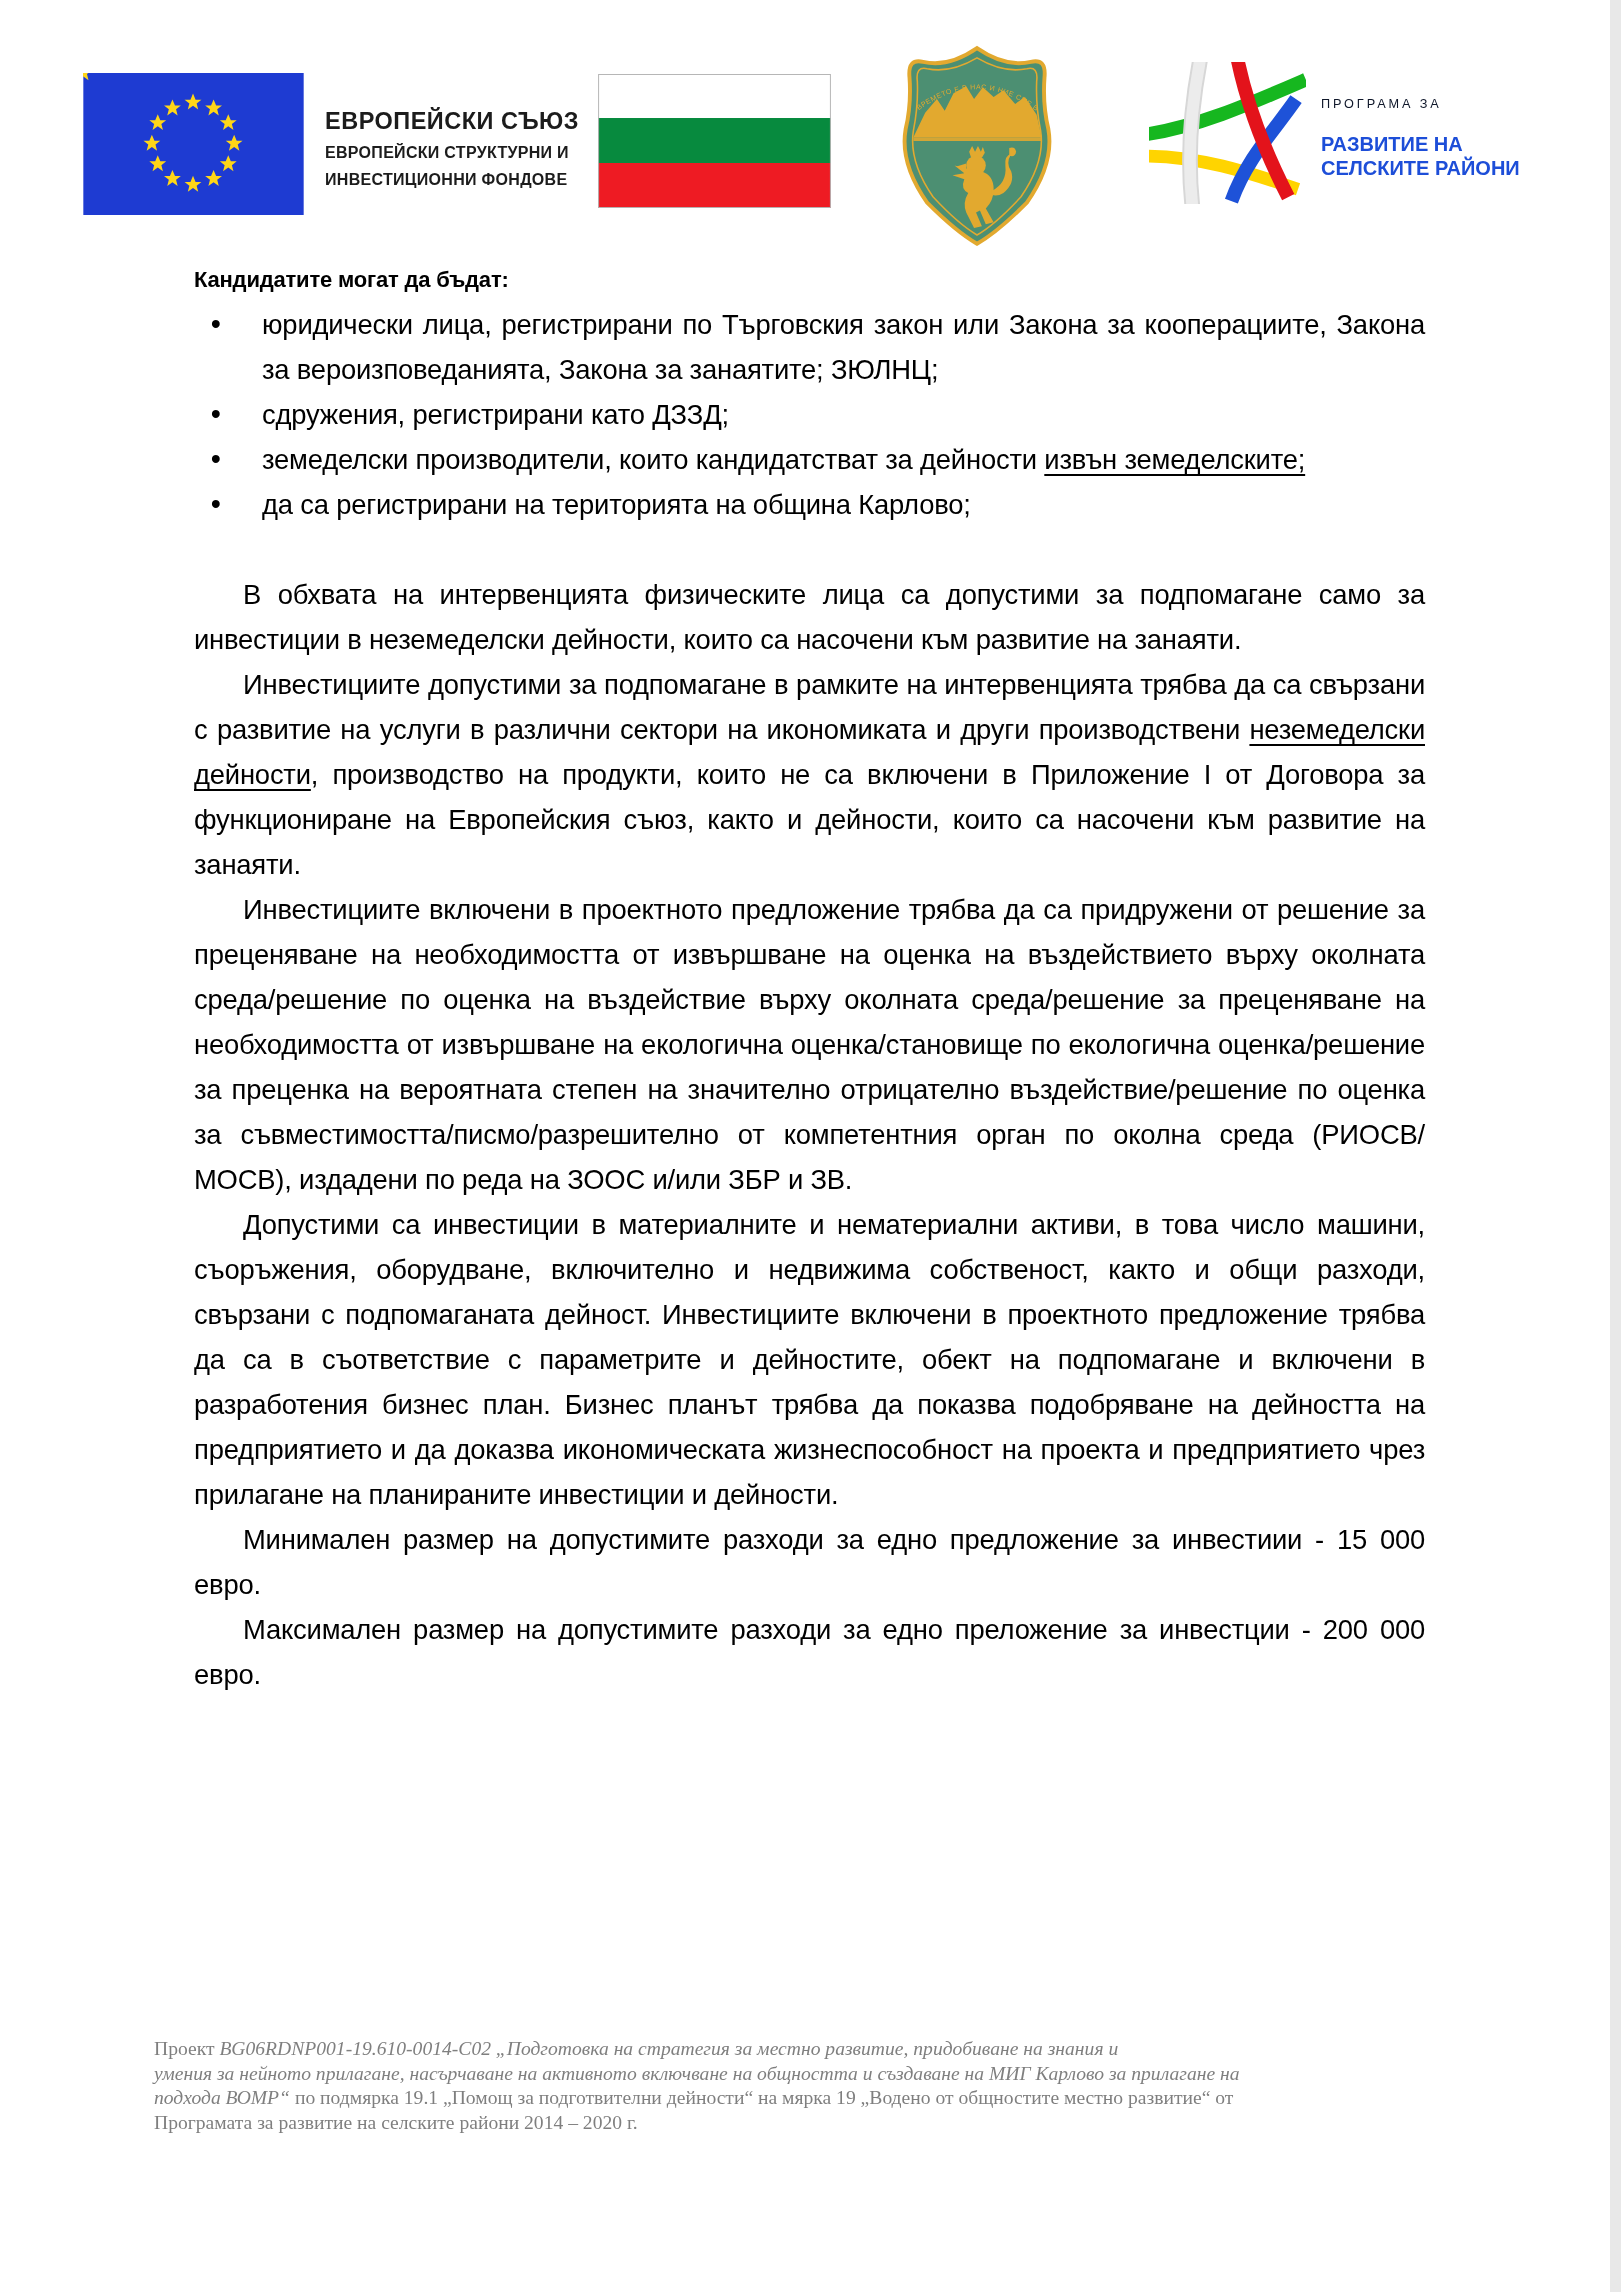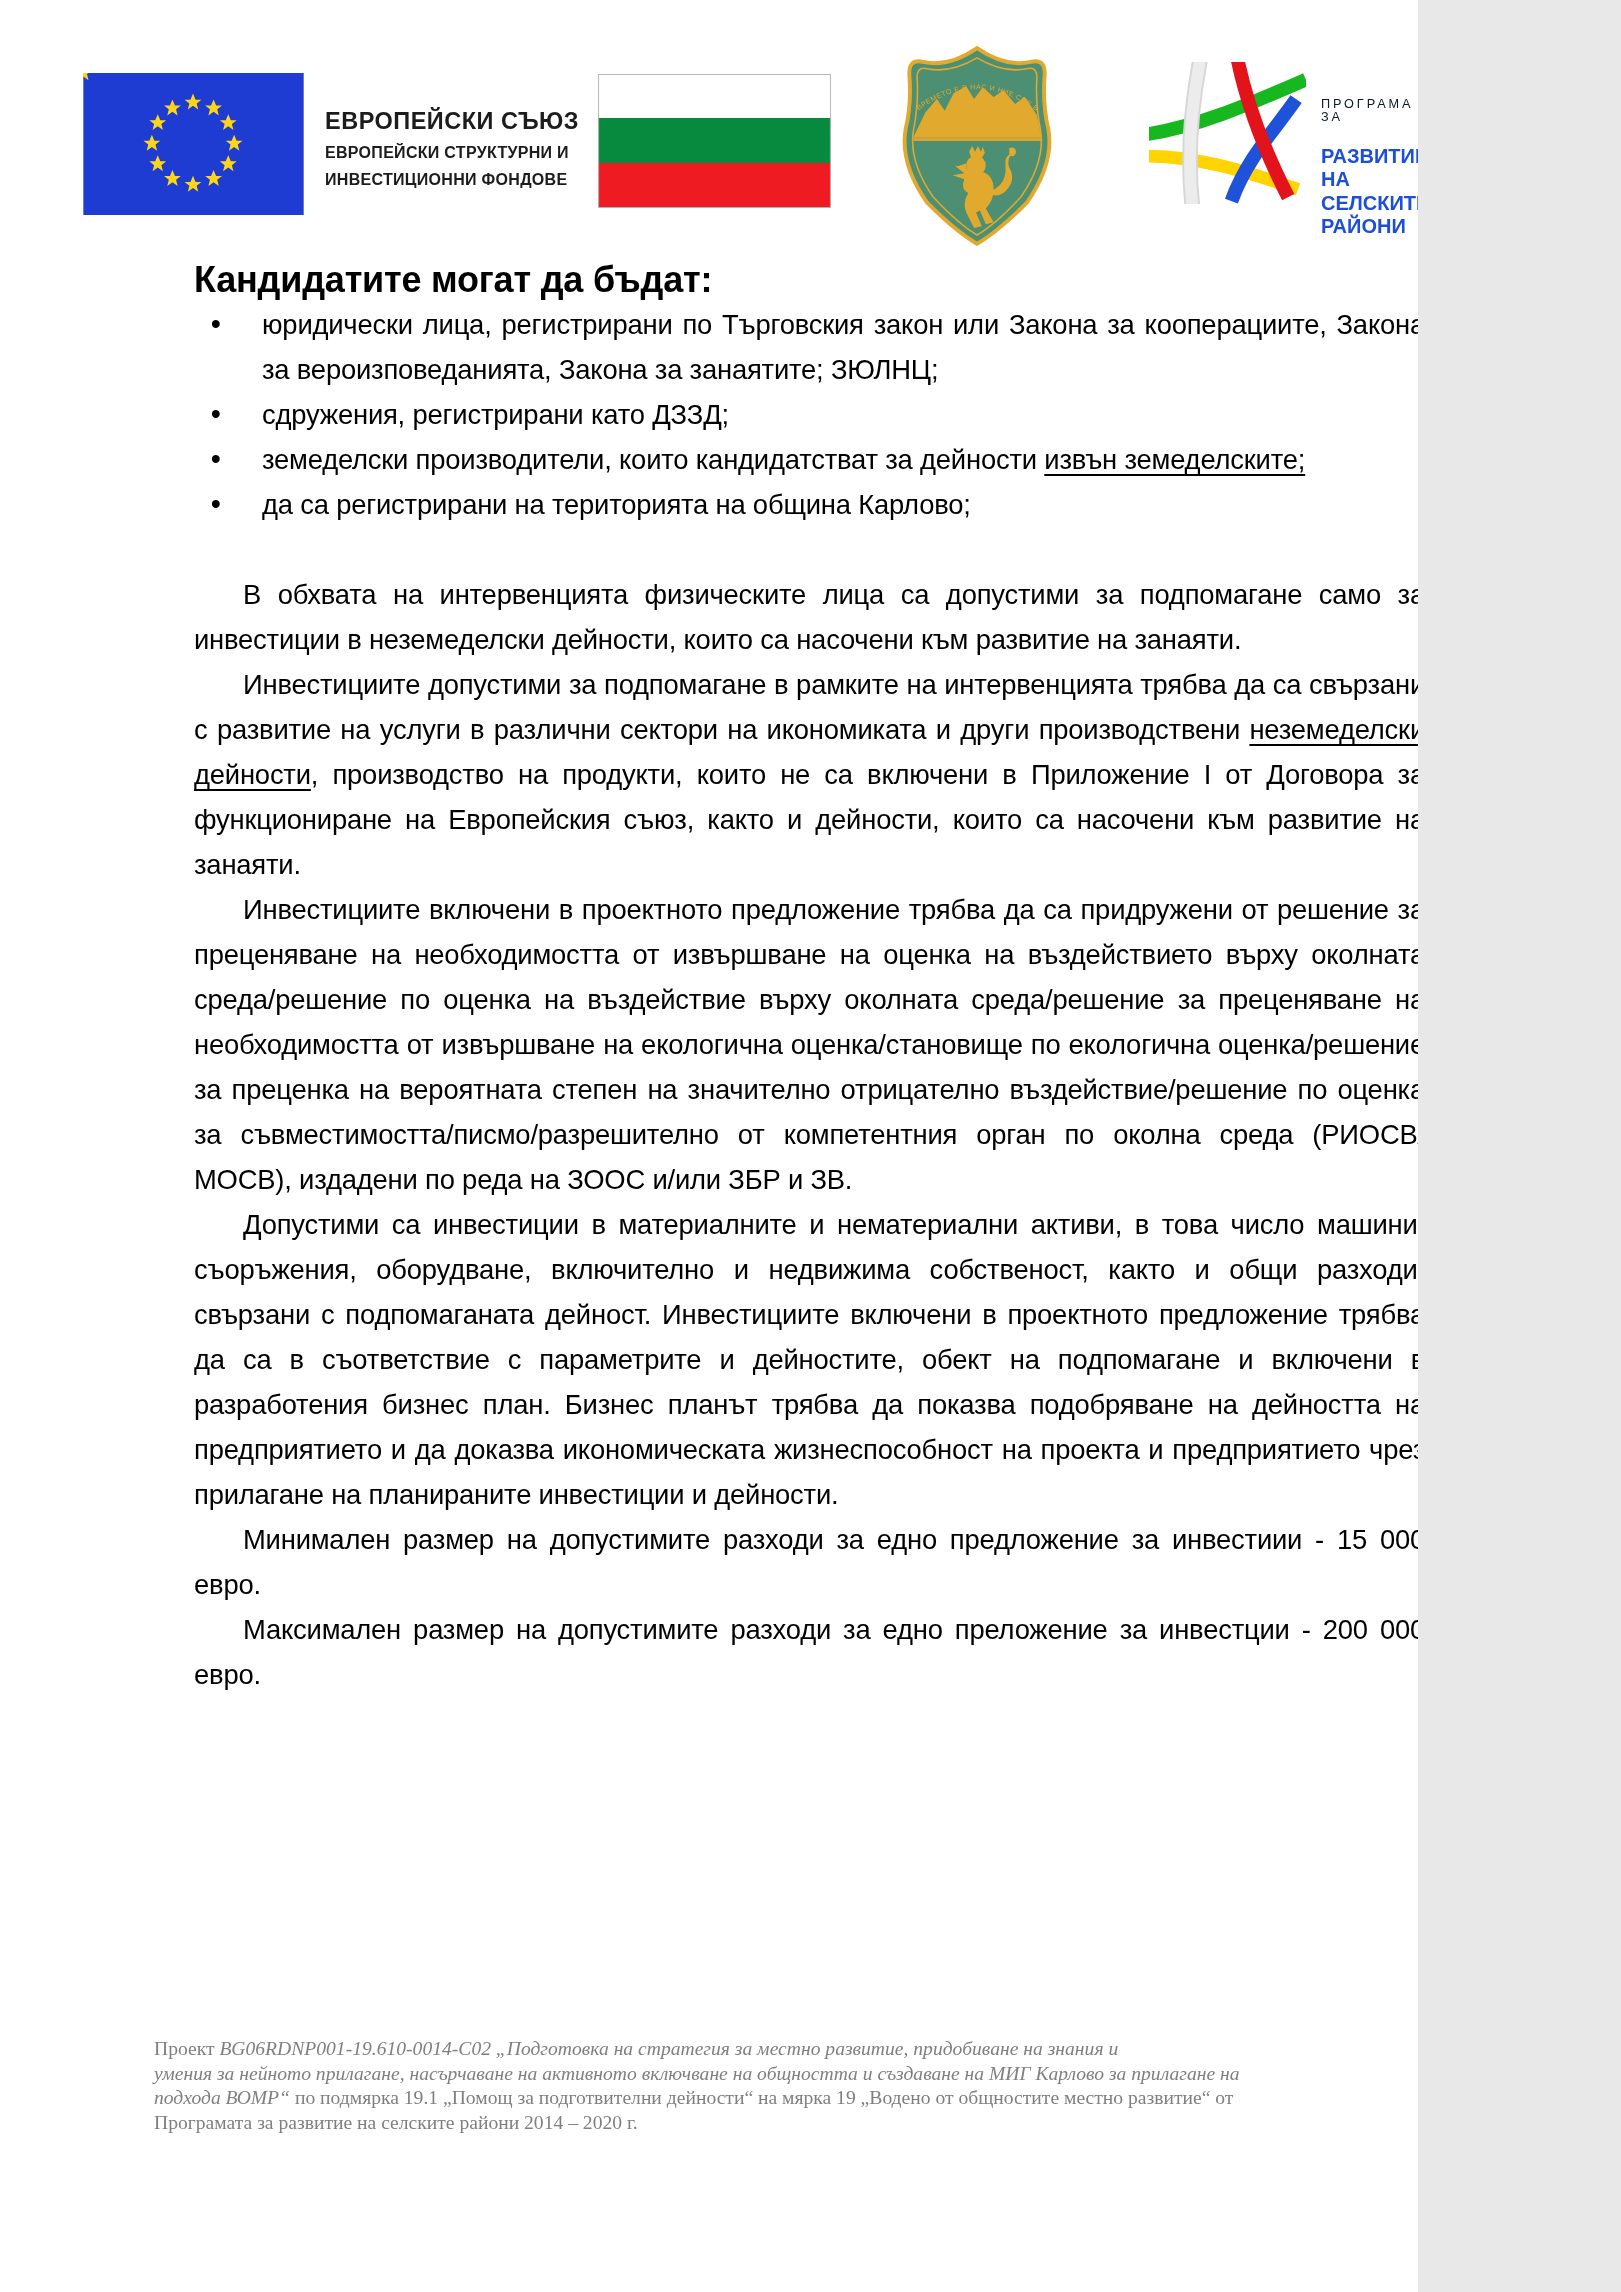--- a/index.html
+++ b/index.html
@@ -1,43 +1,42 @@
 <!DOCTYPE html>
 <html><head>
 <meta charset="utf-8">
 <style>
   html,body{margin:0;padding:0;}
   body{background:#e8e8e8;}
   .page{
     position:relative;
-    width:1398px;height:2293px;
+    width:1610px;height:2293px;
     background:#ffffff;
     overflow:hidden;
     font-family:"Liberation Sans",sans-serif;
     color:#000;
-    padding-left:20px;
   }
   
   .logo{position:absolute;}
   .eu-flag{left:83px;top:73px;}
   .eu-text{left:325px;top:110px;line-height:1;color:#1c1c1c;}
   .eu-text .t1{font-size:23.5px;font-weight:bold;letter-spacing:0.5px;margin-bottom:6.9px;}
   .eu-text .t2{font-size:16px;font-weight:bold;letter-spacing:0.3px;margin-top:11px;}
   .bg-flag{left:598px;top:74px;}
   .crest{left:888px;top:36px;}
   .rdp-ribbons{left:1149px;top:62px;}
   .rdp-text{left:1321px;top:98px;line-height:1;}
   .rdp-text .r1{font-size:12.7px;letter-spacing:2.9px;color:#0f172a;margin-bottom:22px;}
   .rdp-text .r2{font-size:20px;font-weight:bold;color:#1d4ed8;margin-top:2px;line-height:22.5px;}
   
   .content{
     position:absolute;left:194px;top:257px;width:1231px;
     font-size:27.4px;line-height:45px;letter-spacing:-0.2px;
   }
-  .content h1{font-size:36px;line-height:45px;margin:0;font-weight:bold;}
+  .content h1{font-size:22px;line-height:45px;margin:0;font-weight:bold;}
   ul.bullets{margin:0;padding:0;list-style:none;}
   ul.bullets li{position:relative;padding-left:68px;text-align:justify;}
   ul.bullets li::before{content:"•";position:absolute;left:16.7px;top:0;font-size:29px;}
   .paras{margin-top:45px;}
   .paras p{margin:0;text-indent:49px;text-align:justify;}
   .u{text-decoration:underline;text-underline-offset:4.9px;text-decoration-thickness:2px;}
   
   .footer{
     position:absolute;left:154px;top:2037px;width:1313px;
     font-family:"Liberation Serif",serif;font-size:19.6px;line-height:24.5px;

